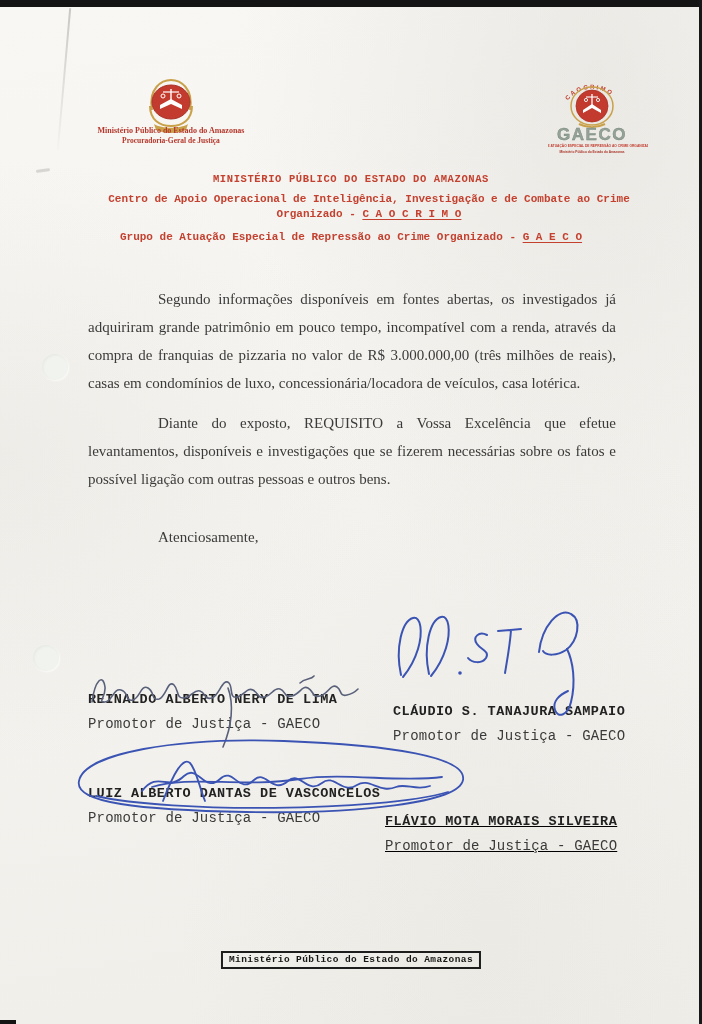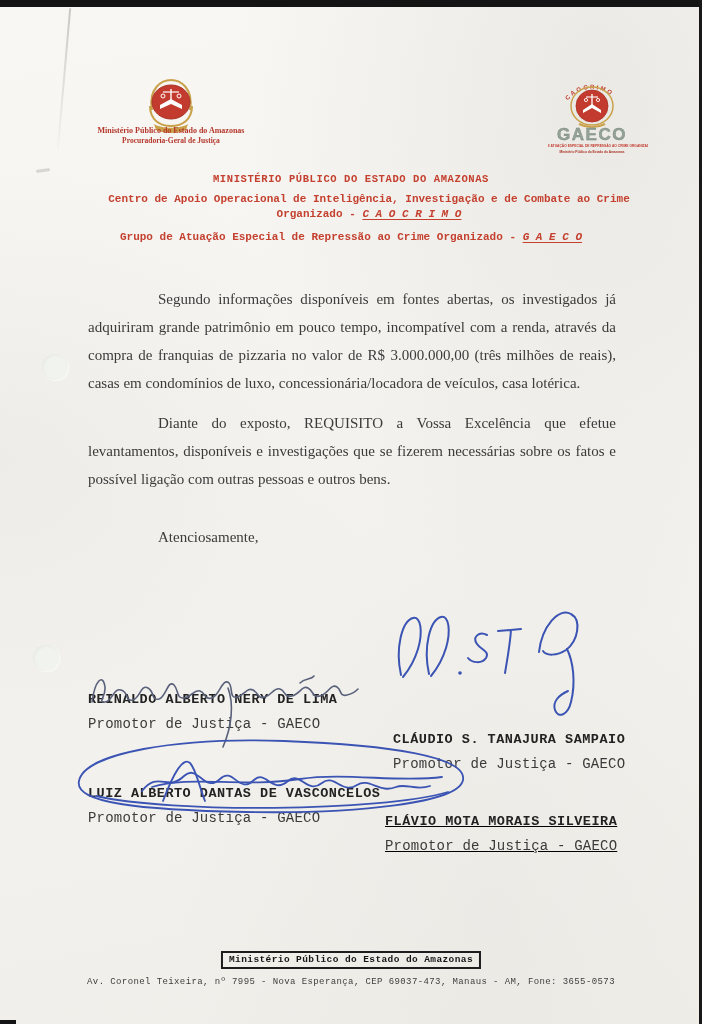--- a/index.html
+++ b/index.html
@@ -25,35 +25,35 @@
     box-shadow:inset 1px 1px 3px rgba(0,0,0,0.05),1px 1px 2px rgba(255,255,255,0.7);}
   .hole1{left:42px;top:354px;}
   .hole2{left:33px;top:645px;}
 
   
   .letterhead{position:absolute;top:173px;left:0;width:100%;text-align:center;
     color:#c4402f;font-weight:bold;z-index:2;}
   .lh-title{font-size:10.5px;letter-spacing:0.6px;margin:0 0 7px 0;}
   .lh-line{font-size:11px;line-height:15px;margin:0;padding-left:36px;}
   .lh-group{margin-top:9px;font-size:11px;}
-  .lh-underline{text-decoration:underline;text-underline-offset:2px;font-style:italic;}
+  .lh-underline{text-decoration:underline;text-underline-offset:2px;}
 
   
   .body-block{position:absolute;left:88px;top:285px;width:528px;z-index:2;
     font-size:15px;line-height:28px;color:#3b3b3b;font-family:Liberation Serif, serif;}
   .body-block p{margin:0 0 12px 0;text-indent:70px;text-align:justify;}
   .body-block p.last{margin-bottom:0;}
   .closing{margin-top:30px;text-indent:70px;font-size:15px;color:#3b3b3b;}
 
   
   .sig{position:absolute;z-index:2;}
   .sig-name{font-size:13.5px;font-weight:bold;letter-spacing:0.5px;color:#222;white-space:nowrap;}
   .sig-title{font-size:14px;color:#3a3a3a;margin-top:9px;letter-spacing:0.2px;white-space:nowrap;}
   .sig-r1-l{left:88px;top:692px;}
-  .sig-r1-r{left:393px;top:732px;}
+  .sig-r1-r{left:393px;top:704px;}
   .sig-r2-l{left:88px;top:786px;font-family:Liberation Mono, monospace;}
   .sig-r2-r{left:385px;top:814px;text-decoration:underline;}
   .ink{position:absolute;left:0;top:0;z-index:6;pointer-events:none;}
 
   
   .logo{position:absolute;z-index:2;}
   .logo-mpam{left:96px;top:76px;}
   .logo-gaeco{left:548px;top:72px;}
 
   
@@ -165,15 +165,14 @@
     <g stroke="#3b54b4" stroke-width="1.8" fill="none" stroke-linecap="round">
       <path d="M79,781 C84,753 178,737 284,741 C392,745 467,757 463,780 C459,803 357,814 246,812 C140,810 74,803 79,781"></path>
       <path d="M96,796 C170,813 380,812 448,792"></path>
       <path d="M142,791 C158,770 168,792 184,776 C198,763 204,794 220,779 C233,766 239,795 254,780 C266,769 272,795 288,781 C300,770 307,795 322,783 C334,773 342,795 357,785 C369,777 380,794 396,787 C406,783 416,791 430,786"></path>
       <path d="M163,801 C174,772 183,757 190,763 C196,769 199,786 205,801"></path>
       <path d="M152,787 C190,775 240,788 300,779 C345,772 400,783 442,777"></path>
     </g>
   </svg>
 
   <div class="footer-box">Ministério Público do Estado do Amazonas</div>
-  <div class="footer-address">Av. Coronel Teixeira, nº 7995 - Nova Esperança, CEP 69037-473, Manaus - AM, Fone: 3655-0573</div>
 
 </div>
 
 </body></html>

